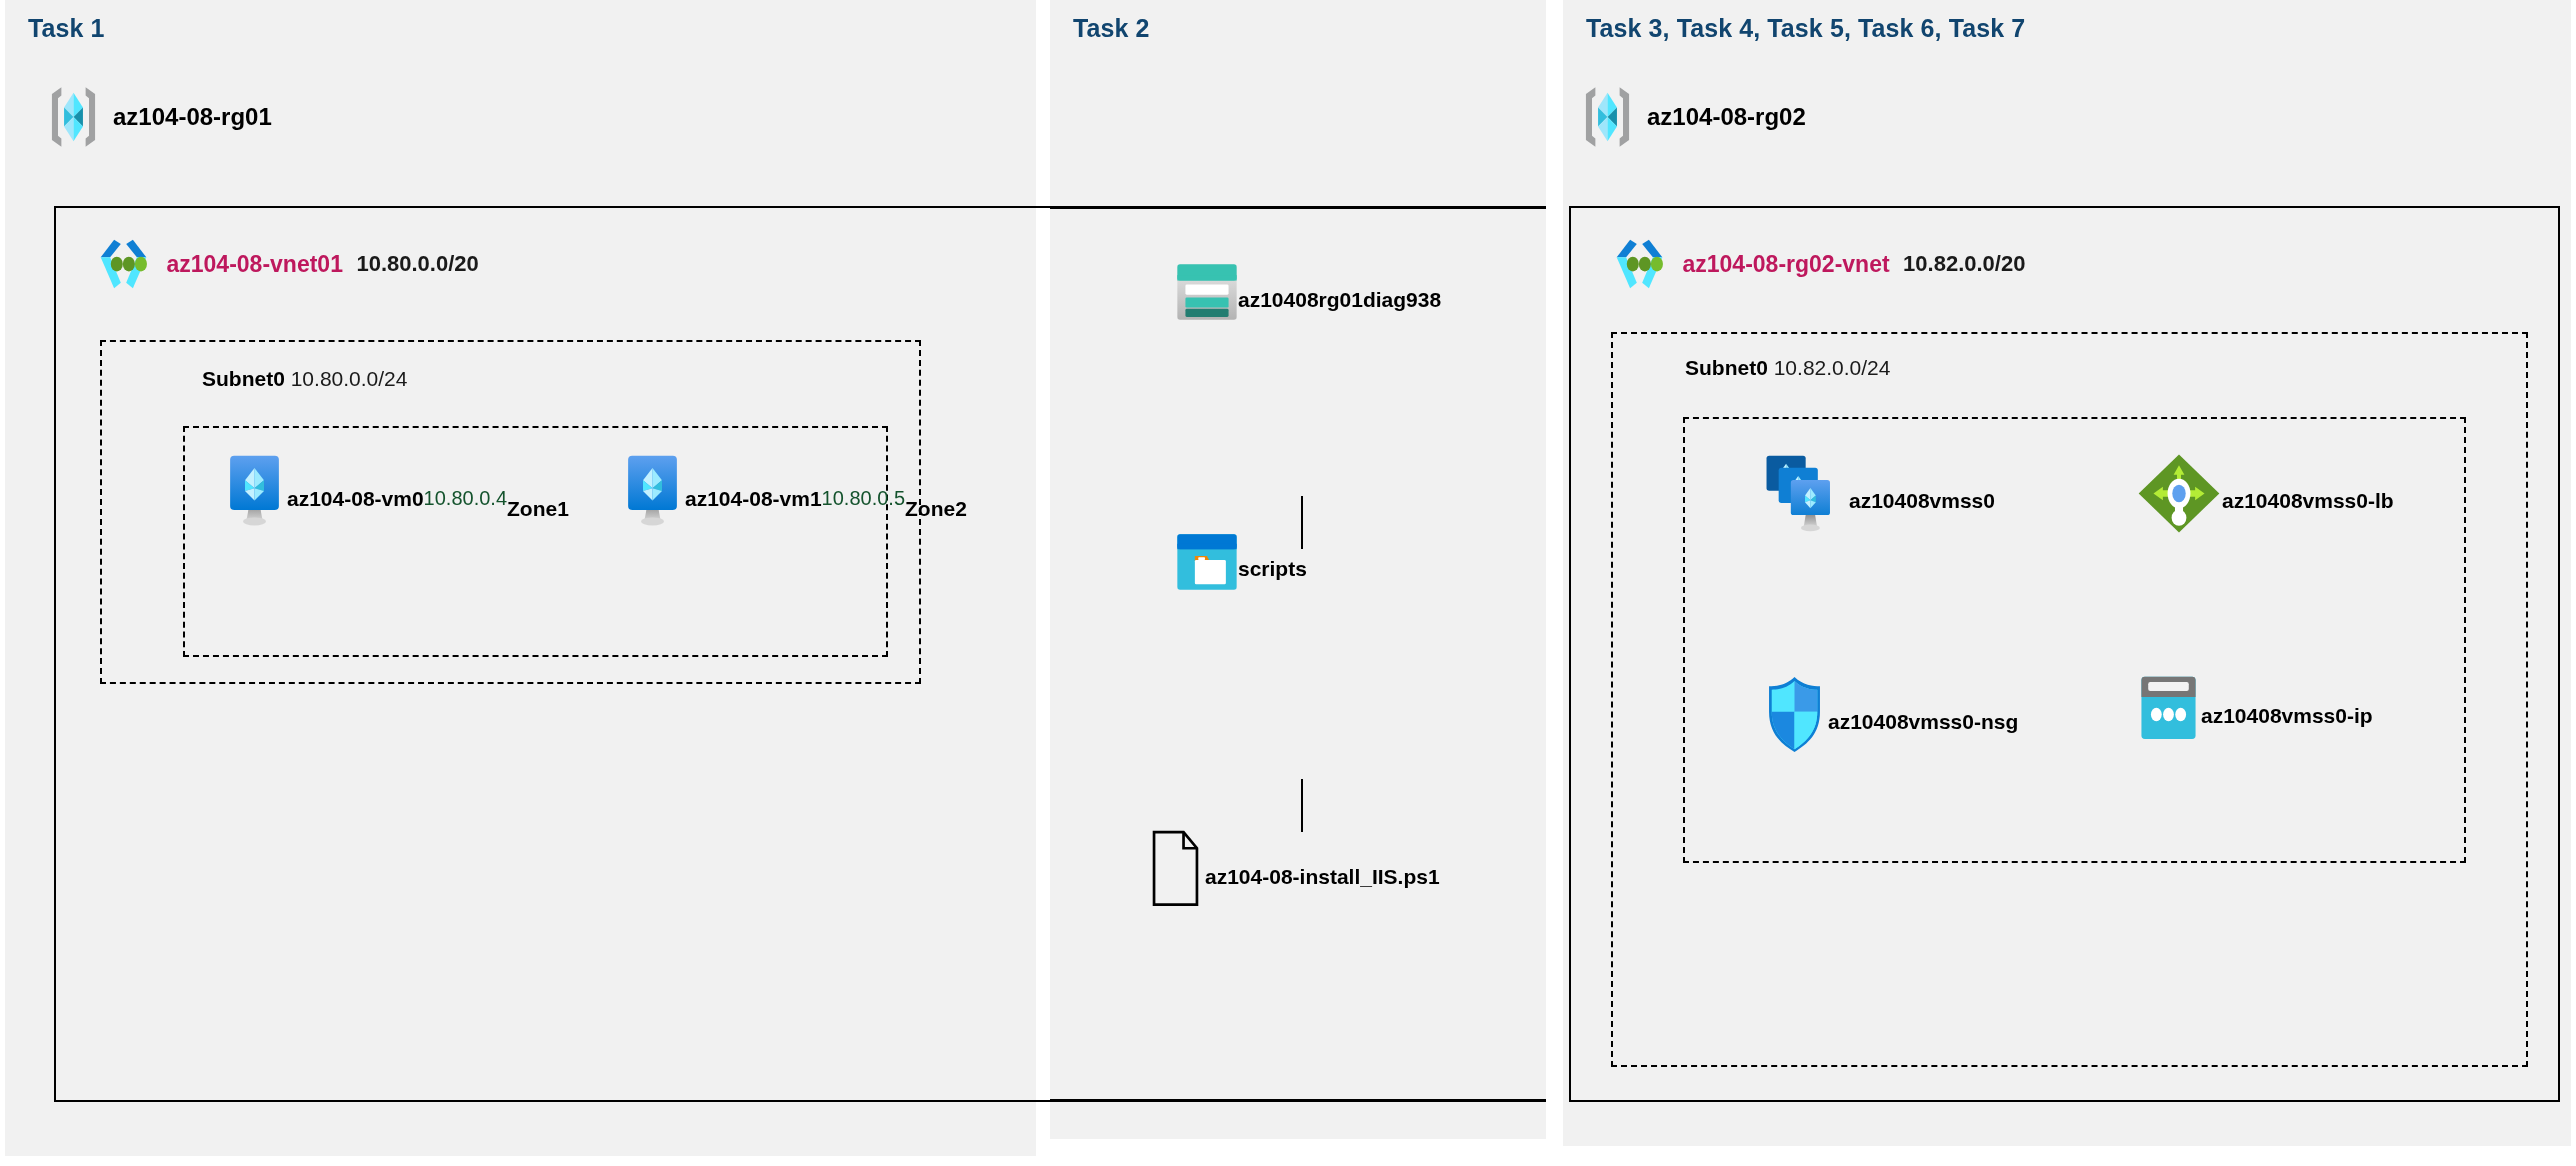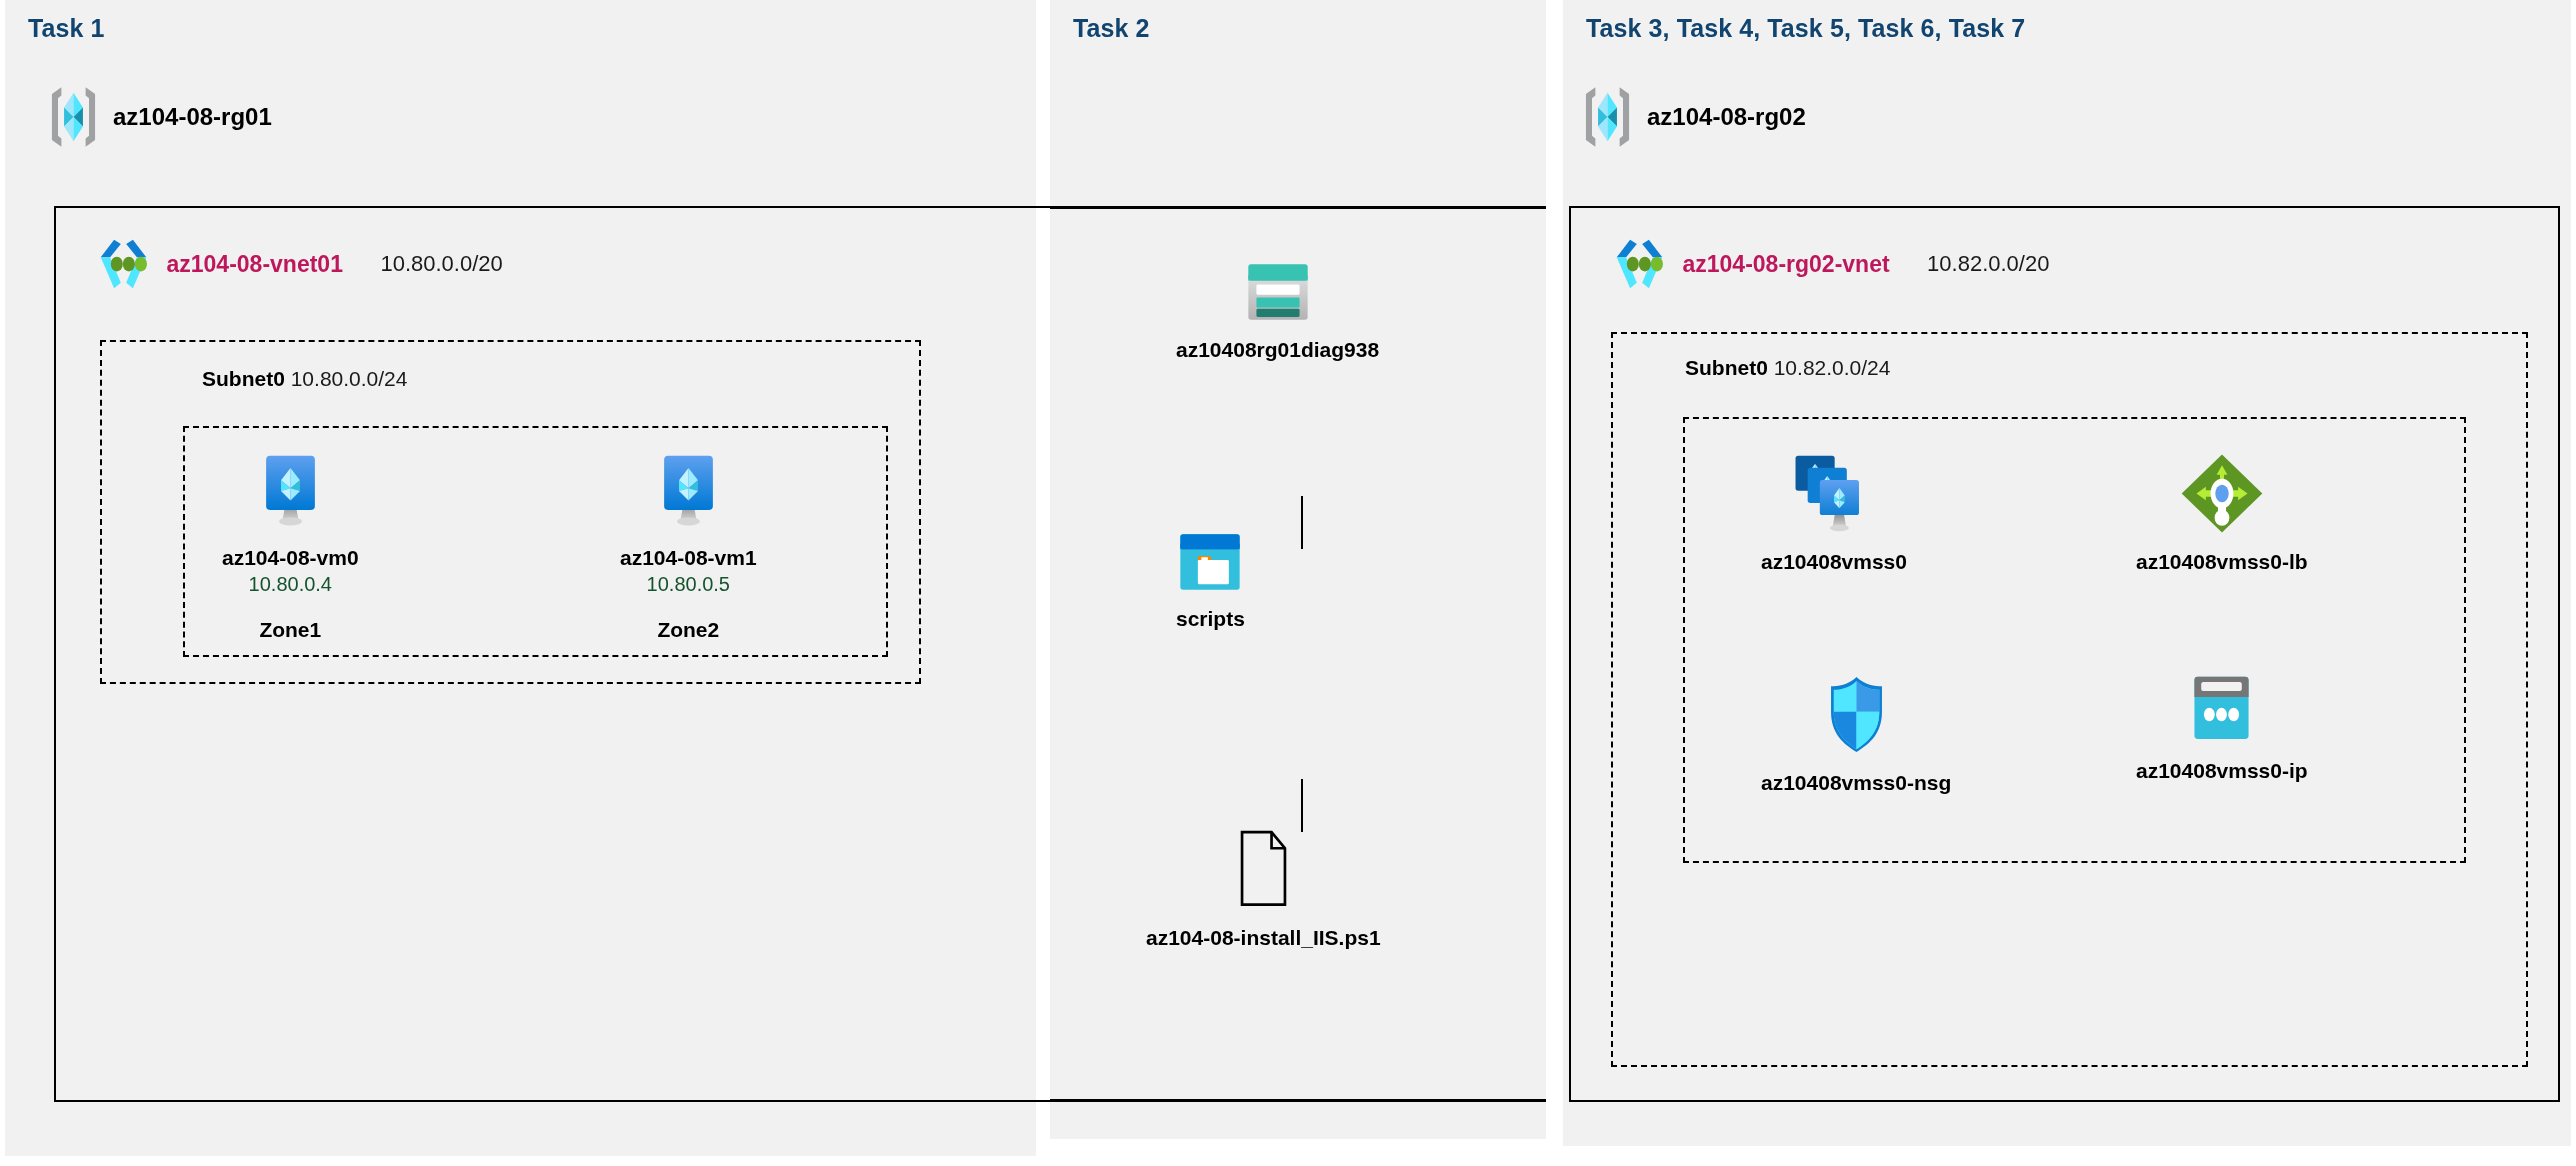--- a/index.html
+++ b/index.html
@@ -90,21 +90,21 @@
   .vnet-head {
     position: absolute;
     display: flex;
     align-items: center;
     gap: 13.5px;
     white-space: nowrap;
   }
   #vnet-head-01 { left: 94px;  top: 237px; }
   #vnet-head-02 { left: 1610px; top: 237px; }
   .vnet-name { font-size: 23px; font-weight: bold; color: #be185d; }
-  .vnet-cidr { font-size: 22px; font-weight: normal; color: #1a1a1a; margin-left: 24px; }
+  .vnet-cidr { font-size: 22px; font-weight: bold; color: #1a1a1a; }
 
   
   .dashed {
     position: absolute;
     border: 2px dashed #000000;
     box-sizing: border-box;
   }
   #subnet-box-01 { left: 100px;  top: 340px; width: 821px; height: 344px; }
   #subnet-inner-01 { left: 183px; top: 426px; width: 705px; height: 231px; }
 
@@ -118,21 +118,21 @@
   }
   #subnet-label-01 { left: 202px;  top: 367px; }
   #subnet-label-02 { left: 1685px; top: 356px; }
   .subnet-name { font-weight: bold; color: #000; }
   .subnet-cidr { font-weight: normal; color: #1a1a1a; }
 
   
   .node {
     position: absolute;
     display: flex;
-    flex-direction: column;
+    flex-direction: row;
     align-items: center;
     white-space: nowrap;
   }
   .node .cap {
     font-size: 21px;
     font-weight: bold;
     color: #000;
     line-height: 1.28;
     text-align: center;
   }

